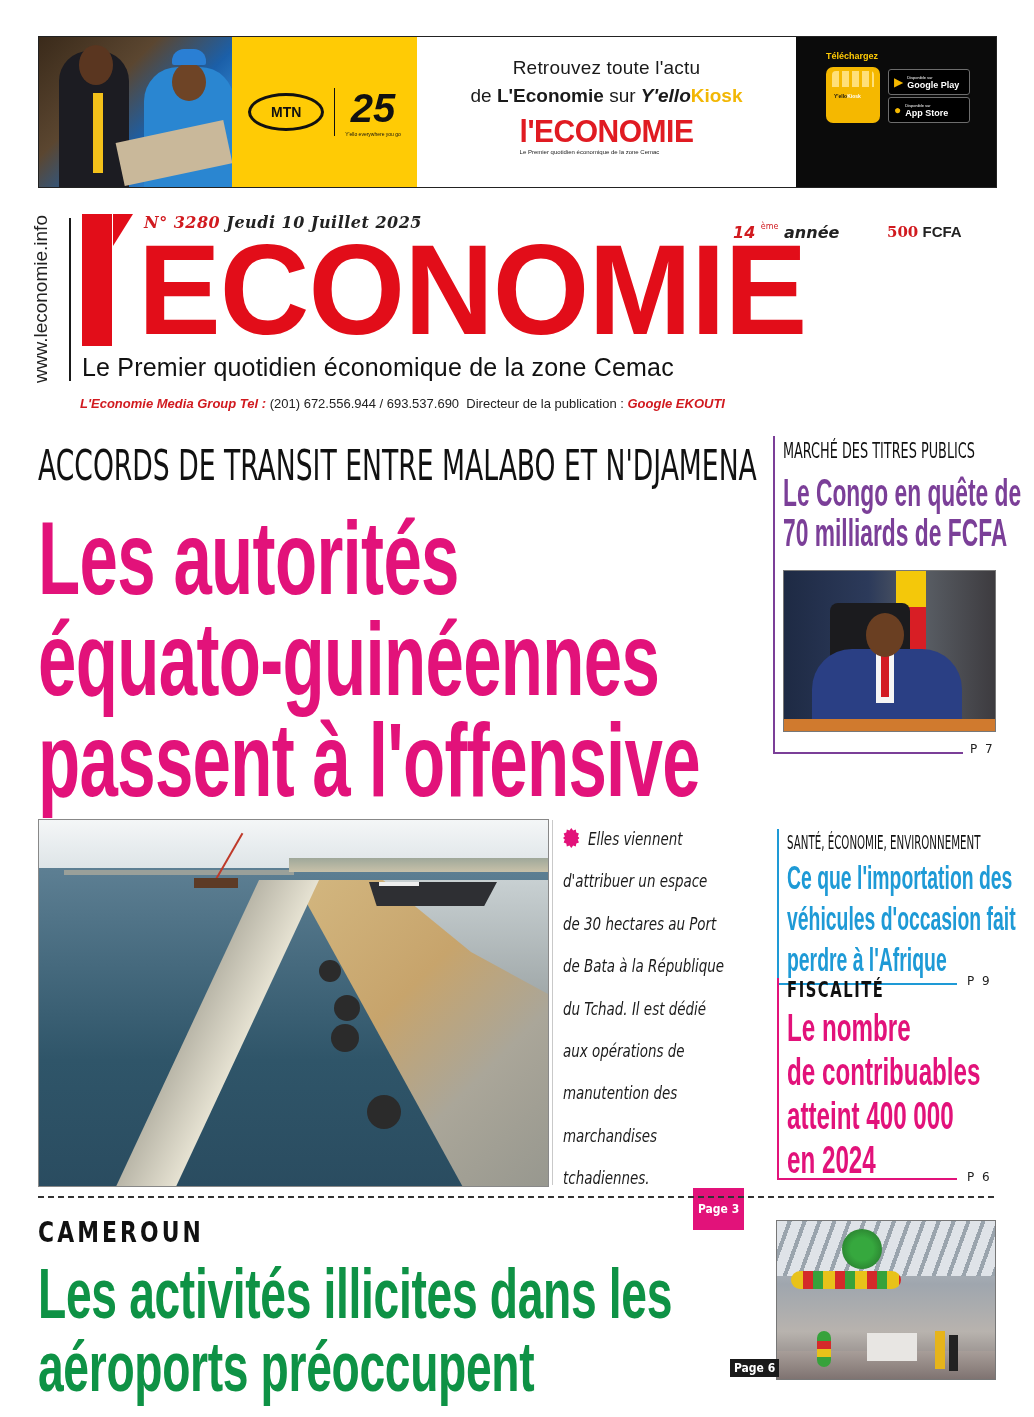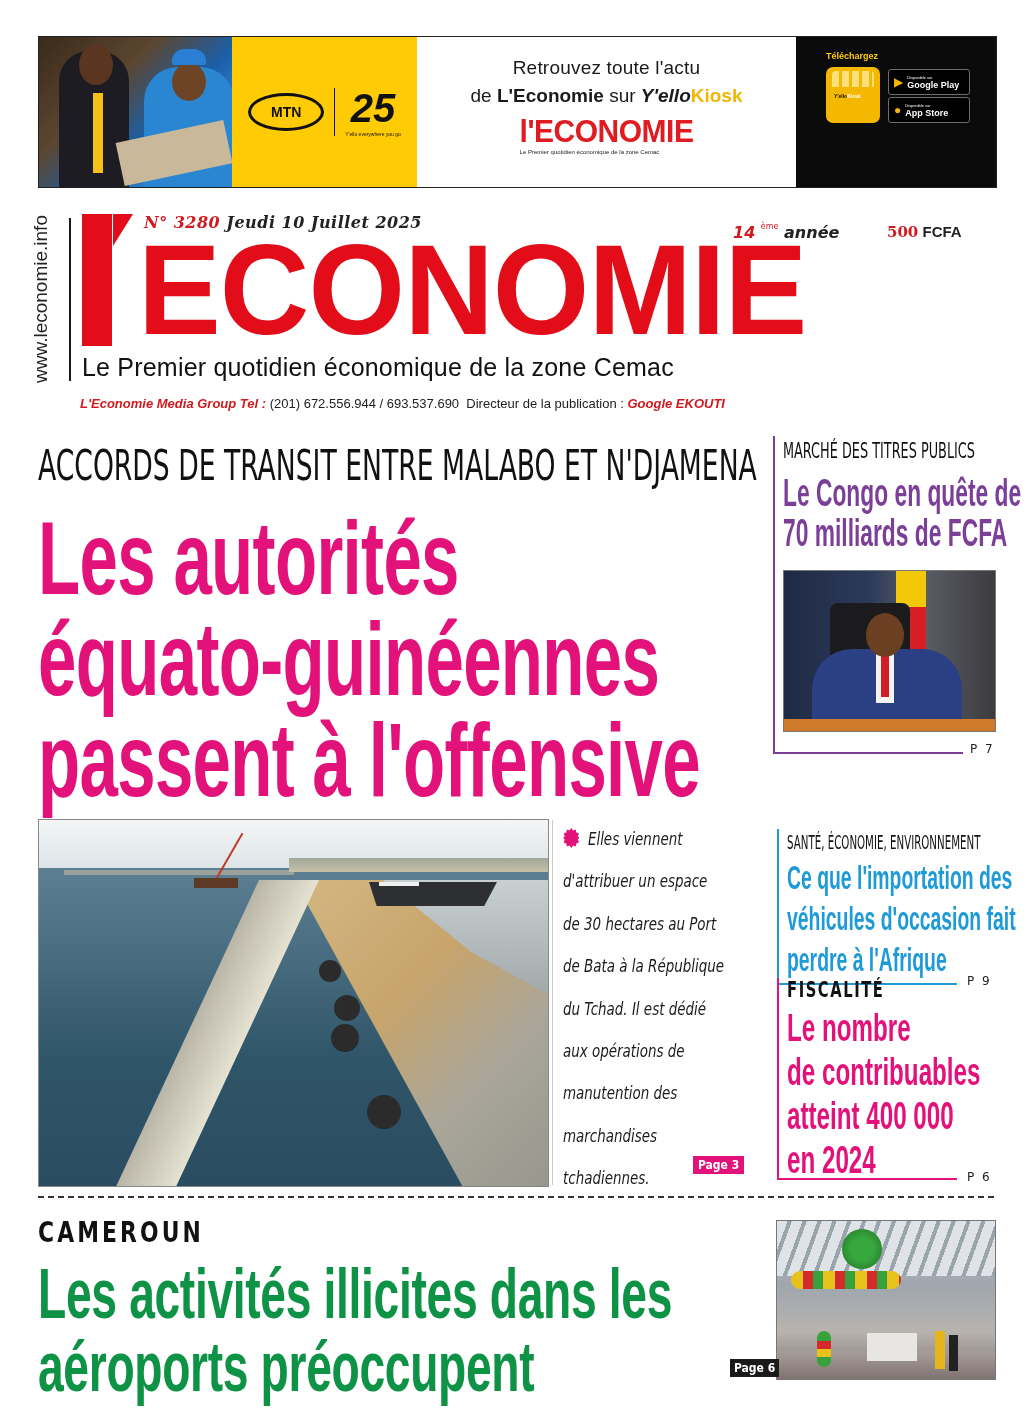--- a/index.html
+++ b/index.html
@@ -76,21 +76,21 @@
   .main-photo .quay { position: absolute; left: 220px; top: 60px; width: 60px; height: 320px; background: linear-gradient(90deg, #b9b6a8, #e6e2d2); transform: skewX(-25deg); transform-origin: left top; }
   .main-photo .land { position: absolute; left: 255px; top: 60px; width: 320px; height: 320px; background: linear-gradient(135deg, #d3b780 0%, #c7a46c 35%, #aaa699 60%, #8f918a 100%); clip-path: polygon(0 0, 55% 0, 100% 30%, 100% 100%, 55% 100%); }
   .main-photo .wet { position: absolute; left: 300px; top: 60px; width: 220px; height: 120px; background: linear-gradient(#c8d0d2, #9fa7a8); clip-path: polygon(20% 0, 100% 0, 100% 100%, 60% 60%); }
   .main-photo .ship { position: absolute; left: 330px; top: 56px; width: 128px; height: 30px; background: #2e2f33; clip-path: polygon(0 20%, 100% 20%, 90% 100%, 6% 100%); }
   .main-photo .ship .cab { position: absolute; left: 10px; top: 0; width: 40px; height: 10px; background: #eee; }
   .main-photo .barge { position: absolute; left: 155px; top: 58px; width: 44px; height: 10px; background: #5d3b26; }
   .main-photo .crane { position: absolute; left: 175px; top: 6px; width: 2px; height: 55px; background: #bf3a2a; transform: rotate(30deg); transform-origin: bottom; }
   .main-photo .fender { position: absolute; width: 22px; height: 22px; border-radius: 50%; background: #2b2b2b; }
   .summary { position: absolute; left: 563px; top: 818px; width: 200px; font-family: "DejaVu Sans Condensed", "DejaVu Sans", sans-serif; font-style: italic; font-size: 18px; line-height: 42.4px; color: #1b1b1b; transform-origin: left top; transform: scaleX(0.83); white-space: nowrap; }
   .summary .bullet { display: inline-block; width: 20px; height: 20px; background: #e2127a; clip-path: polygon(50% 0, 61% 12%, 77% 7%, 80% 23%, 96% 27%, 89% 42%, 100% 50%, 89% 58%, 96% 73%, 80% 77%, 77% 93%, 61% 88%, 50% 100%, 39% 88%, 23% 93%, 20% 77%, 4% 73%, 11% 58%, 0 50%, 11% 42%, 4% 27%, 20% 23%, 23% 7%, 39% 12%); vertical-align: -3px; margin-right: 10px; }
-  .page-tag { position: absolute; left: 693px; top: 1156px; background: #e2127a; color: #fff; font-size: 12px; font-weight: bold; padding: 2px 5px; font-family: "DejaVu Sans Condensed", "DejaVu Sans", sans-serif; }
+  .page-tag { position: absolute; left: 693px; top: 1188px; background: #e2127a; color: #fff; font-size: 12px; font-weight: bold; padding: 14px 5px; font-family: "DejaVu Sans Condensed", "DejaVu Sans", sans-serif; }
   .main-vsep { position: absolute; left: 552px; top: 820px; width: 1px; height: 365px; background: #c9c9c9; }
 
   
   .teaser { position: absolute; }
   .teaser .bar { position: absolute; left: 0; top: 0; width: 2px; }
   .teaser .base { position: absolute; left: 0; height: 2px; }
   .teaser .kick { position: absolute; left: 10px; font-family: "DejaVu Sans Condensed", "DejaVu Sans", sans-serif; color: #111; white-space: nowrap; transform-origin: left top; }
   .teaser .head { position: absolute; left: 10px; font-family: "Liberation Sans", sans-serif; font-weight: bold; white-space: nowrap; transform-origin: left top; }
   .teaser .pg { position: absolute; font-size: 12px; color: #222; font-family: "DejaVu Sans", sans-serif; letter-spacing: 2px; }
 

